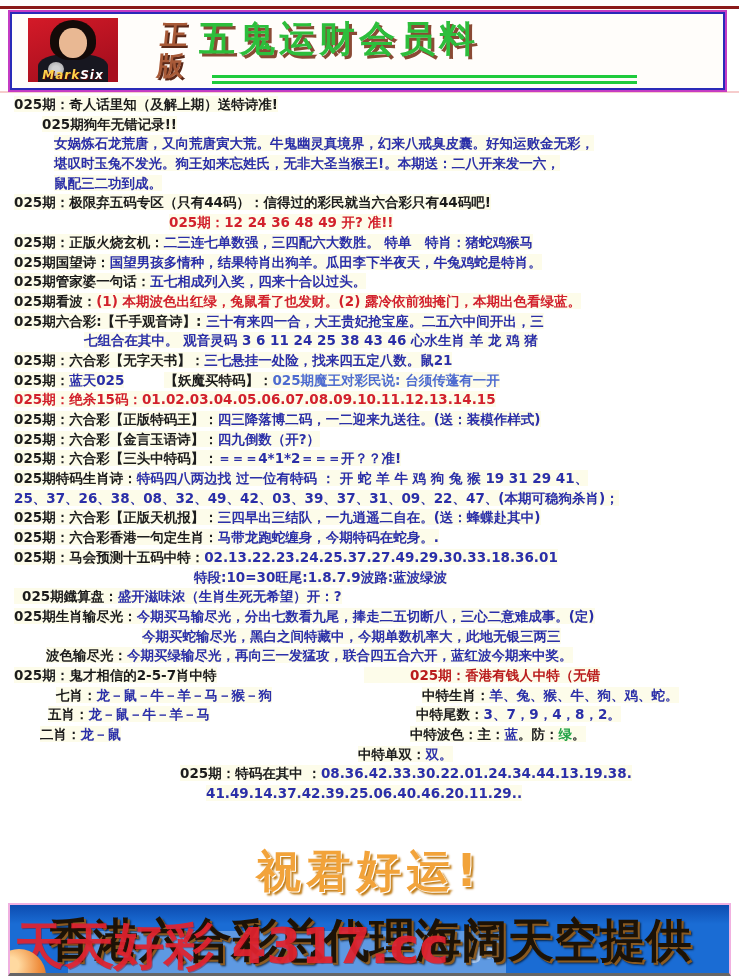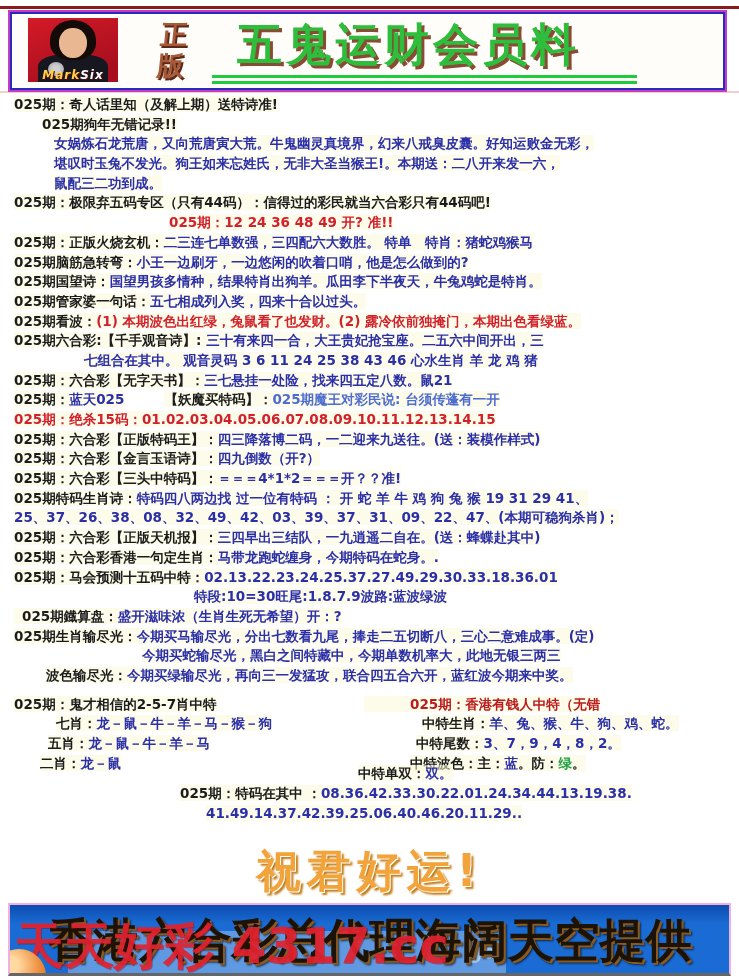--- a/index.html
+++ b/index.html
@@ -14,30 +14,30 @@
   .photo{position:absolute;left:16px;top:4px;width:90px;height:64px;background:linear-gradient(160deg,#d41a28 0%,#a80f1e 80%);overflow:hidden;}
   .photo .hair{position:absolute;left:22px;top:2px;width:46px;height:40px;background:#140a08;border-radius:50% 50% 42% 42%;}
   .photo .face{position:absolute;left:31px;top:10px;width:28px;height:30px;background:#e9b893;border-radius:48%;}
   .photo .bodyshape{position:absolute;left:10px;top:36px;width:70px;height:30px;background:#171720;border-radius:40% 40% 0 0;}
   .photo .flower{position:absolute;left:20px;top:44px;width:16px;height:14px;background:radial-gradient(#fff 30%,#d9d9d9 70%);border-radius:50%;opacity:.8;}
   .photo .caption{position:absolute;left:0;bottom:0;width:100%;text-align:center;font-size:12px;font-style:italic;letter-spacing:1px;}
   .photo .mark{color:#ffd24a;text-shadow:1px 1px 0 #5a0a0a;}
   .photo .six{color:#ffffff;text-shadow:1px 1px 0 #5a0a0a;}
   .edition{position:absolute;left:147px;top:5px;width:30px;font-size:27px;line-height:31px;color:#a85a38;
            text-shadow:2px 2px 0 #5a2818;transform:skewX(-6deg);word-break:break-all;}
-  .title{position:absolute;left:187px;top:1px;font-size:45px;letter-spacing:4px;color:#2dbe3c;
-         text-shadow:3px 3px 0 #8a4a34;white-space:nowrap;margin-left:38px;}
+  .title{position:absolute;left:187px;top:1px;font-size:36px;letter-spacing:4px;color:#2dbe3c;
+         text-shadow:3px 3px 0 #8a4a34;white-space:nowrap;}
   .underline{position:absolute;left:200px;top:61px;width:425px;}
   .underline div{height:3px;background:#1ecb3c;margin-bottom:3px;}
 
   
   .content{position:absolute;left:14px;top:95px;width:715px;}
   .line{height:19.7px;line-height:19.7px;font-size:13.5px;white-space:pre;}
   .line.cols{display:flex;}
-  .col{white-space:pre;margin-top:9px;}
+  .col{white-space:pre;}
   .seg{background:rgba(251,249,216,0.55);}
 
   
   .wish{position:absolute;left:0;top:842px;width:739px;text-align:center;font-size:44px;letter-spacing:6px;
         color:#f2a33a;text-shadow:1px 1px 0 #ffffff,3px 3px 2px #c27d18;}
   .banner{position:absolute;left:8px;top:903px;width:719px;height:68px;border:2px solid #f0b0e0;border-bottom:3px solid #666;
           background:linear-gradient(180deg,#0d4cb0 0%,#1a6cd4 28%,#1a6cd4 100%);overflow:hidden;}
   .faintbox{position:absolute;left:58px;top:26px;width:430px;height:42px;background:rgba(205,225,250,0.38);
             color:rgba(240,245,255,0.55);font-size:22px;text-align:right;line-height:42px;padding-right:8px;}
   .banner-text{position:absolute;left:0;top:0;width:100%;height:68px;line-height:70px;text-align:center;
@@ -74,21 +74,20 @@
 
 <div class="content">
     <div class="line"><span class="seg" style="color: rgb(28, 28, 28);">025期：奇人话里知（及解上期）送特诗准!</span></div>
     <div class="line" style="padding-left: 28px;"><span class="seg" style="color: rgb(28, 28, 28);">025期狗年无错记录!!</span></div>
     <div class="line" style="padding-left: 40px;"><span class="seg" style="color: rgb(43, 47, 168);">女娲炼石龙荒唐，又向荒唐寅大荒。牛鬼幽灵真境界，幻来八戒臭皮囊。好知运败金无彩，</span></div>
     <div class="line" style="padding-left: 40px;"><span class="seg" style="color: rgb(43, 47, 168);">堪叹时玉兔不发光。狗王如来忘姓氏，无非大圣当猴王!。本期送：二八开来发一六，</span></div>
     <div class="line" style="padding-left: 40px;"><span class="seg" style="color: rgb(43, 47, 168);">鼠配三二功到成。</span></div>
     <div class="line"><span class="seg" style="color: rgb(28, 28, 28);">025期：极限弃五码专区（只有44码）：信得过的彩民就当六合彩只有44码吧!</span></div>
     <div class="line" style="padding-left: 155px;"><span class="seg" style="color: rgb(210, 33, 44);">025期：12 24 36 48 49 开? 准!!</span></div>
     <div class="line"><span class="seg" style="color: rgb(28, 28, 28);">025期：正版火烧玄机：</span><span class="seg" style="color: rgb(43, 47, 168);">二三连七单数强，三四配六大数胜。 特单　特肖：猪蛇鸡猴马</span></div>
-    <div class="line"><span class="seg" style="color: rgb(28, 28, 28);">025期脑筋急转弯：</span><span class="seg" style="color: rgb(43, 47, 168);">小王一边刷牙，一边悠闲的吹着口哨，他是怎么做到的?</span></div>
     <div class="line"><span class="seg" style="color: rgb(28, 28, 28);">025期国望诗：</span><span class="seg" style="color: rgb(43, 47, 168);">国望男孩多情种，结果特肖出狗羊。瓜田李下半夜天，牛兔鸡蛇是特肖。</span></div>
     <div class="line"><span class="seg" style="color: rgb(28, 28, 28);">025期管家婆一句话：</span><span class="seg" style="color: rgb(43, 47, 168);">五七相成列入奖，四来十合以过头。</span></div>
     <div class="line"><span class="seg" style="color: rgb(28, 28, 28);">025期看波：</span><span class="seg" style="color: rgb(210, 33, 44);">(1) 本期波色出红绿，兔鼠看了也发财。(2) 露冷依前独掩门，本期出色看绿蓝。</span></div>
     <div class="line"><span class="seg" style="color: rgb(28, 28, 28);">025期六合彩:【千手观音诗】: </span><span class="seg" style="color: rgb(43, 47, 168);">三十有来四一合，大王贵妃抢宝座。二五六中间开出，三</span></div>
     <div class="line" style="padding-left: 70px;"><span class="seg" style="color: rgb(43, 47, 168);">七组合在其中。 观音灵码 3 6 11 24 25 38 43 46 心水生肖 羊 龙 鸡 猪</span></div>
     <div class="line"><span class="seg" style="color: rgb(28, 28, 28);">025期：六合彩【无字天书】：</span><span class="seg" style="color: rgb(43, 47, 168);">三七悬挂一处险，找来四五定八数。鼠21</span></div>
     <div class="line"><span class="seg" style="color: rgb(28, 28, 28);">025期：</span><span class="seg" style="color: rgb(43, 47, 168);">蓝天025</span><span class="seg" style="color: rgb(28, 28, 28); margin-left: 40px;">【妖魔买特码】：</span><span class="seg" style="color: rgb(78, 108, 208);">025期魔王对彩民说: 台须传蓬有一开</span></div>
     <div class="line"><span class="seg" style="color: rgb(210, 33, 44);">025期：绝杀15码：01.02.03.04.05.06.07.08.09.10.11.12.13.14.15</span></div>
     <div class="line"><span class="seg" style="color: rgb(28, 28, 28);">025期：六合彩【正版特码王】：</span><span class="seg" style="color: rgb(43, 47, 168);">四三降落博二码，一二迎来九送往。(送：装模作样式)</span></div>
     <div class="line"><span class="seg" style="color: rgb(28, 28, 28); margin-top: 7px;">025期：六合彩【金言玉语诗】：</span><span class="seg" style="color: rgb(43, 47, 168);">四九倒数（开?）</span></div>

